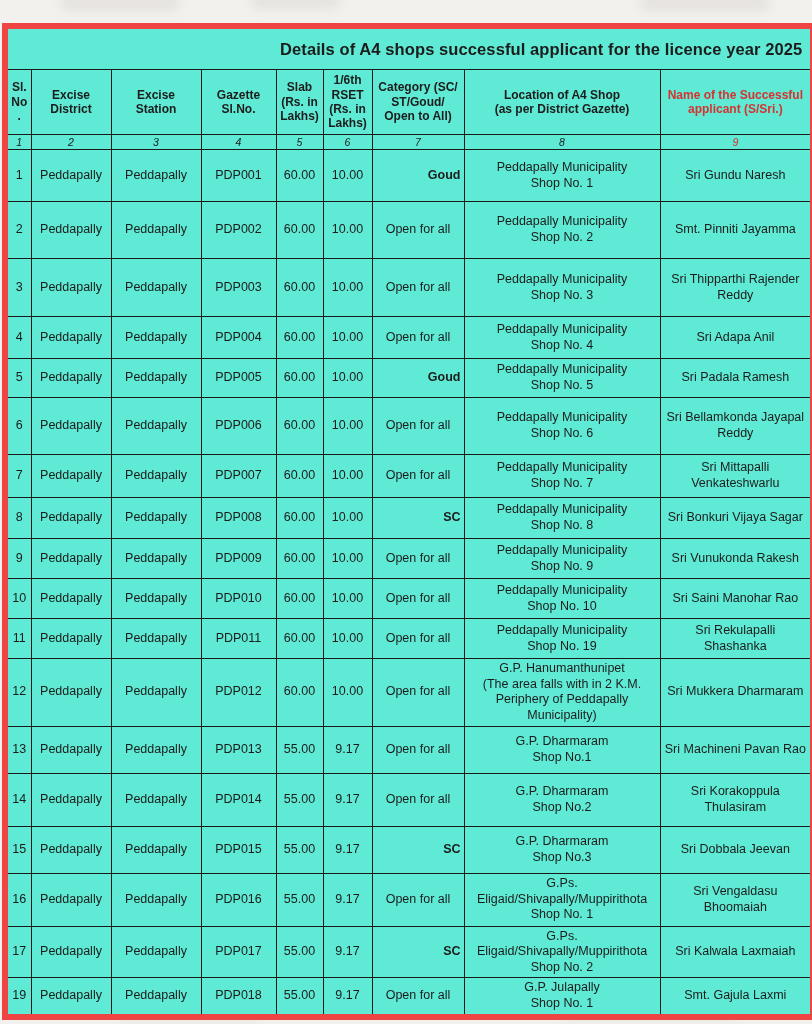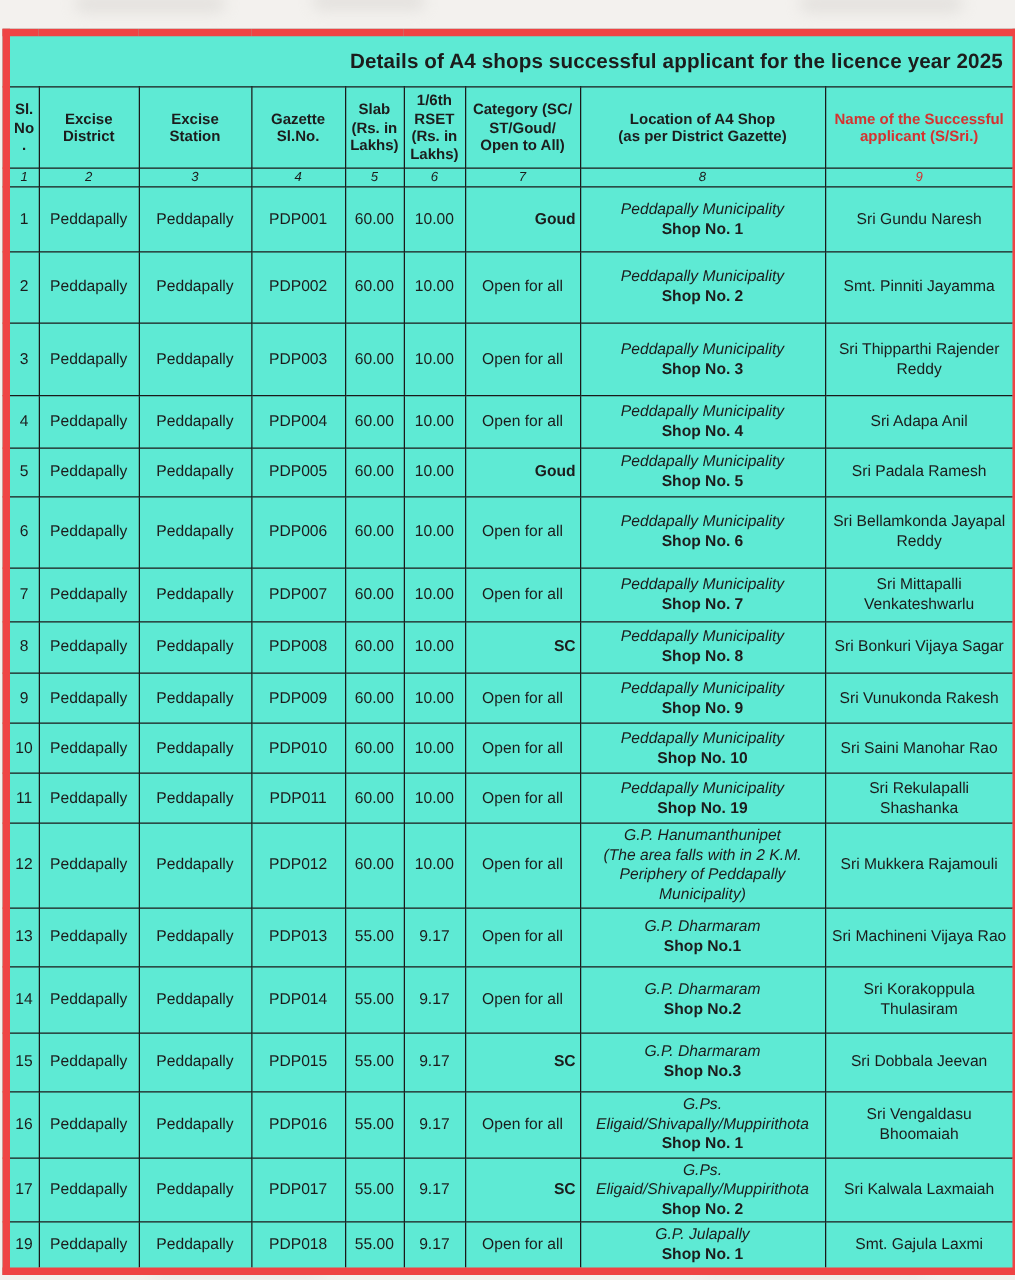--- a/index.html
+++ b/index.html
@@ -46,22 +46,22 @@
     font-weight:bold;font-size:12px;line-height:1.2;
     white-space:pre-line;height:60px;
   }
   .num{
     height:14px;font-size:10.5px;font-style:italic;
     padding:0;line-height:1;
   }
   td{font-size:12.5px;line-height:1.25;}
   .red{color:#d63230;text-align:center;}
   .bold{font-weight:bold;text-align:right;}
-  .loc{white-space:pre-line;font-style:italic;}
-  .loc-shop{font-weight:bold;white-space:pre-line;}
+  .loc{white-space:pre-line;}
+  .loc-shop{font-weight:normal;white-space:pre-line;}
   
   tbody tr:nth-child(1){height:52px}
   tbody tr:nth-child(2){height:57px}
   tbody tr:nth-child(3){height:58px}
   tbody tr:nth-child(4){height:42px}
   tbody tr:nth-child(5){height:39px}
   tbody tr:nth-child(6){height:57px}
   tbody tr:nth-child(7){height:43px}
   tbody tr:nth-child(8){height:41px}
   tbody tr:nth-child(9){height:40px}
@@ -301,35 +301,35 @@
           <td>PDP012</td>
           <td>60.00</td>
           <td>10.00</td>
           <td>Open for all</td>
           <td>
             <div class="loc">G.P. Hanumanthunipet
 (The area falls with in 2 K.M.
 Periphery of Peddapally
 Municipality)</div>
           </td>
-          <td>Sri Mukkera Rajamouli</td>
+          <td>Sri Mukkera Dharmaram</td>
         </tr>
         <tr>
           <td>13</td>
           <td>Peddapally</td>
           <td>Peddapally</td>
           <td>PDP013</td>
           <td>55.00</td>
           <td>9.17</td>
           <td>Open for all</td>
           <td>
             <div class="loc">G.P. Dharmaram</div>
             <div class="loc-shop">Shop No.1</div>
           </td>
-          <td>Sri Machineni Vijaya Rao</td>
+          <td>Sri Machineni Pavan Rao</td>
         </tr>
         <tr>
           <td>14</td>
           <td>Peddapally</td>
           <td>Peddapally</td>
           <td>PDP014</td>
           <td>55.00</td>
           <td>9.17</td>
           <td>Open for all</td>
           <td>

